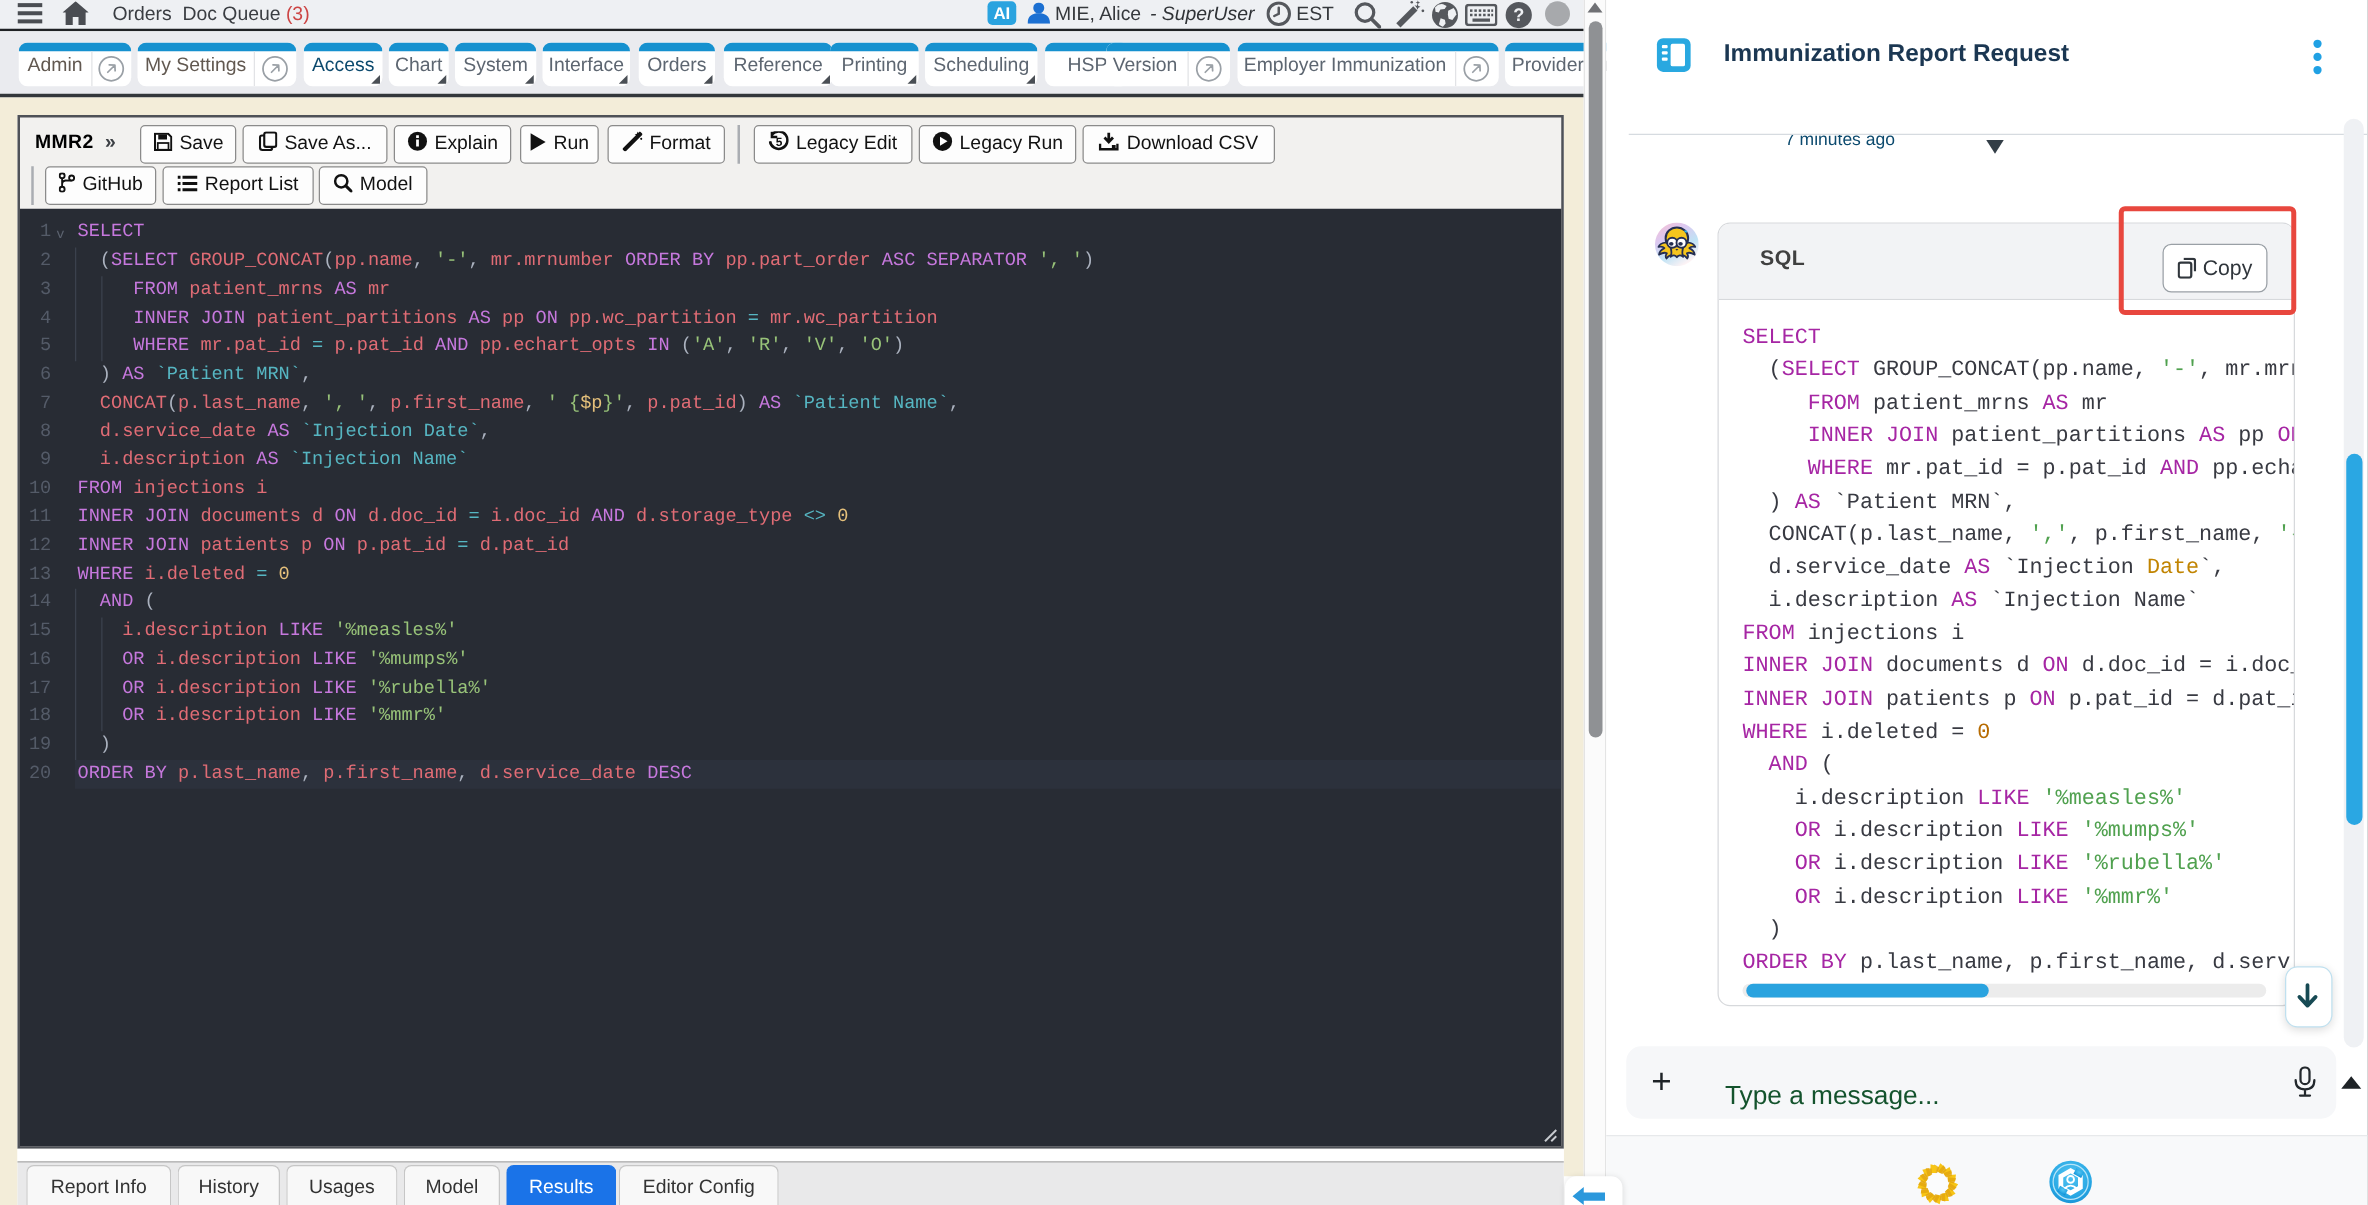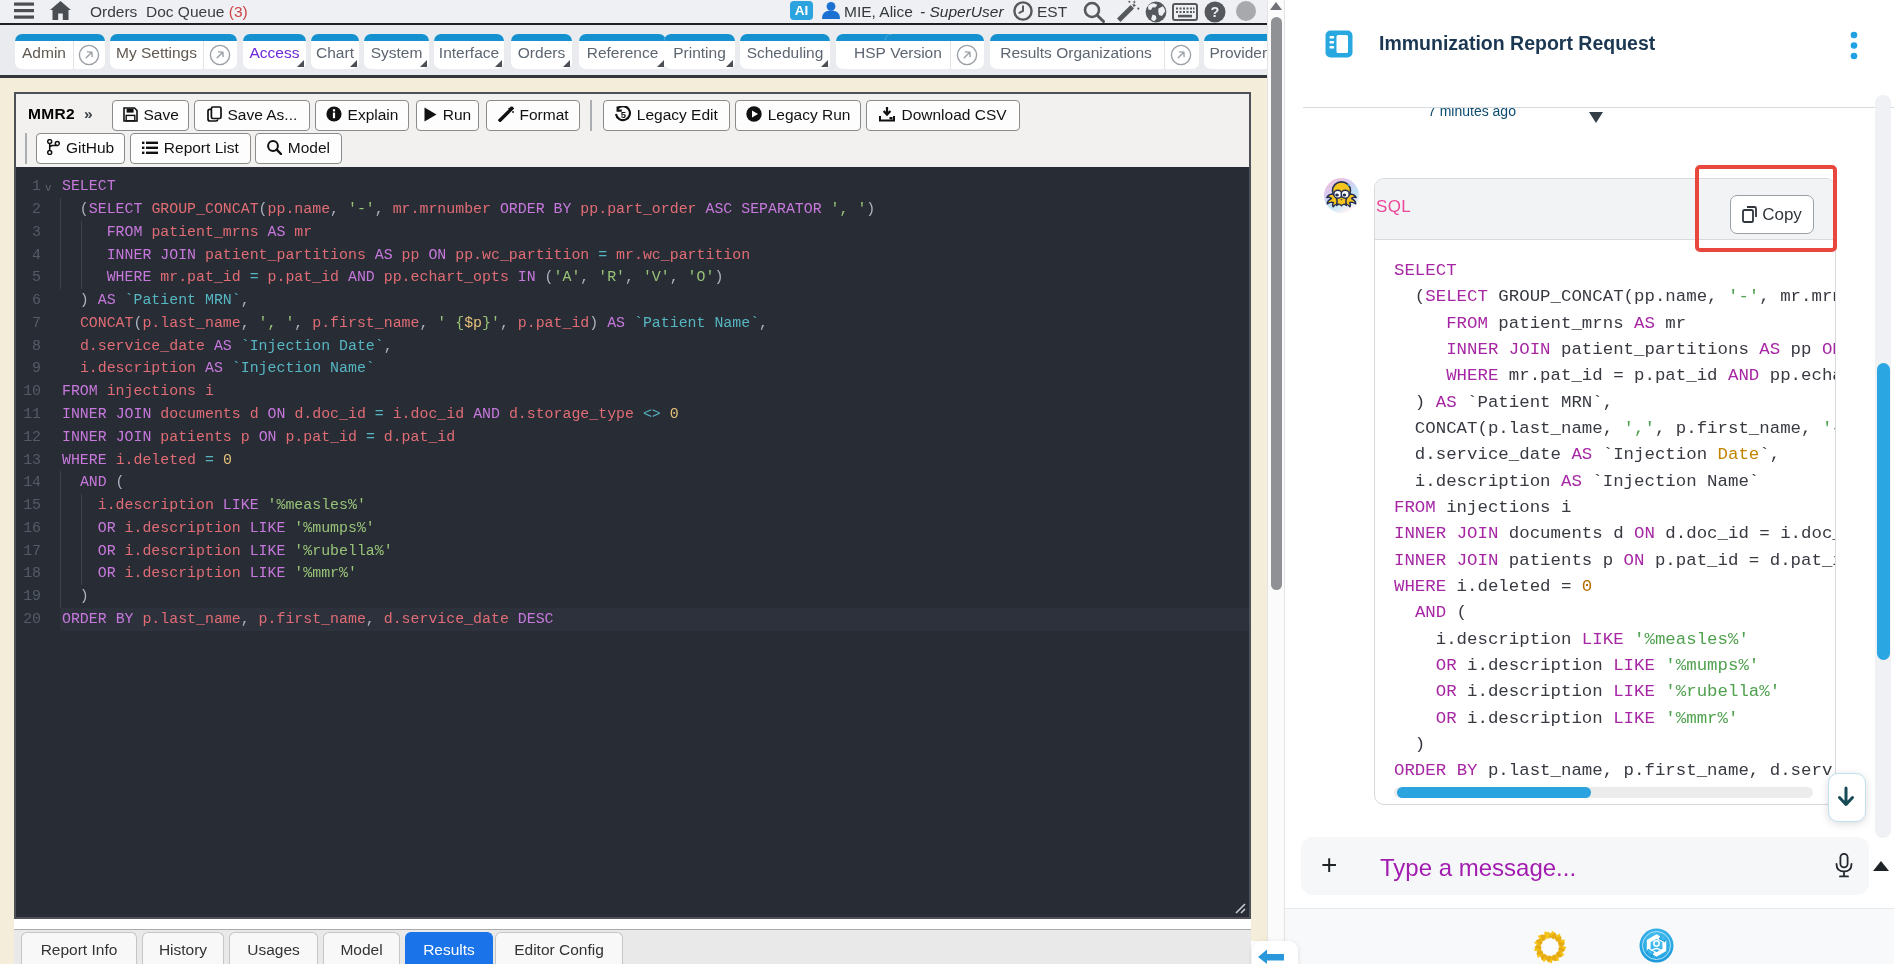--- a/index.html
+++ b/index.html
@@ -132,21 +132,21 @@
         <div class="cap"></div>
         <div class="tl" style="left:46.5px;right:auto;transform:translateX(-50%);color:#615850">My Settings</div>
         <div style="position:absolute;left:93px;top:6.5px;bottom:0;width:1px;background:#e2e3e6"></div>
         <div style="position:absolute;left:99px;top:10px"><svg class="circ" width="22" height="22" viewBox="0 0 22 22">
             <circle cx="11" cy="11" r="9.6" fill="none" stroke="#9aa0a6" stroke-width="1.4"></circle>
             <path d="M8.2 13.8 L13.8 8.2 M9.4 7.9 L13.9 8.1 L14.1 12.6" fill="none" stroke="#9aa0a6" stroke-width="1.4" stroke-linecap="round" stroke-linejoin="round"></path>
           </svg></div>
       </div>
 <div class="tab" style="left:243px;width:63px">
         <div class="cap"></div>
-        <div class="tl" style="color:#6d28d9">Access</div>
+        <div class="tl" style="color:#0c4a6e">Access</div>
         <div class="corner"></div>
       </div>
 <div class="tab" style="left:311px;width:48px">
         <div class="cap"></div>
         <div class="tl" style="color:#5d6671">Chart</div>
         <div class="corner"></div>
       </div>
 <div class="tab" style="left:364px;width:65px">
         <div class="cap"></div>
         <div class="tl" style="color:#5d6671">System</div>
@@ -186,21 +186,21 @@
         <div class="cap"></div>
         <div class="tl" style="left:31px;right:auto;transform:translateX(-50%);color:#5d6671">Version</div>
         <div style="position:absolute;left:65px;top:6.5px;bottom:0;width:1px;background:#e2e3e6"></div>
         <div style="position:absolute;left:71px;top:10px"><svg class="circ" width="22" height="22" viewBox="0 0 22 22">
             <circle cx="11" cy="11" r="9.6" fill="none" stroke="#9aa0a6" stroke-width="1.4"></circle>
             <path d="M8.2 13.8 L13.8 8.2 M9.4 7.9 L13.9 8.1 L14.1 12.6" fill="none" stroke="#9aa0a6" stroke-width="1.4" stroke-linecap="round" stroke-linejoin="round"></path>
           </svg></div>
       </div>
 <div class="tab" style="left:990px;width:209px">
         <div class="cap"></div>
-        <div class="tl" style="left:86px;right:auto;transform:translateX(-50%);color:#5d6671">Results Organizations</div>
+        <div class="tl" style="left:86px;right:auto;transform:translateX(-50%);color:#5d6671">Employer Immunization</div>
         <div style="position:absolute;left:174px;top:6.5px;bottom:0;width:1px;background:#e2e3e6"></div>
         <div style="position:absolute;left:180px;top:10px"><svg class="circ" width="22" height="22" viewBox="0 0 22 22">
             <circle cx="11" cy="11" r="9.6" fill="none" stroke="#9aa0a6" stroke-width="1.4"></circle>
             <path d="M8.2 13.8 L13.8 8.2 M9.4 7.9 L13.9 8.1 L14.1 12.6" fill="none" stroke="#9aa0a6" stroke-width="1.4" stroke-linecap="round" stroke-linejoin="round"></path>
           </svg></div>
       </div>
 <div class="tab" style="left:1204px;width:90px">
         <div class="cap"></div>
         <div class="tl" style="color:#5d6671">Provider Or</div>
       </div>
@@ -372,21 +372,21 @@
           <path d="M12 19 Q14 23 12.5 27.5 Q15.5 25 17.5 27.8 Q19.5 25 22.5 27.5 Q21 23 23 19 Z" fill="#f5c51d" stroke="#252f52" stroke-width="1.4" stroke-linejoin="round"></path>
           <circle cx="13.8" cy="16.2" r="4" fill="#fff" stroke="#252f52" stroke-width="1.5"></circle>
           <circle cx="21.2" cy="16.2" r="4" fill="#fff" stroke="#252f52" stroke-width="1.5"></circle>
           <ellipse cx="13" cy="17" rx="1.8" ry="1.5" fill="#252f52"></ellipse>
           <ellipse cx="20.4" cy="17" rx="1.8" ry="1.5" fill="#252f52"></ellipse>
           <path d="M16.3 21.2 L18.7 21.2 L17.5 22.6 Z" fill="#252f52"></path>
           <path d="M23.2 6.5 q2.2 -0.8 2.8 1 q-1.8 1.4 -2.8 -1" fill="#39b3e6"></path>
         </svg>
 <div class="abs" style="left:89px;top:70px;width:462px;height:627px;border:1px solid #d7d9dc;border-radius:10px;background:#fff">
           <div class="abs" style="left:0;top:0;right:0;height:61px;background:#f2f3f5;border-bottom:1px solid #d7d9dc;border-radius:9px 9px 0 0"></div>
-          <div class="abs" style="left:1px;top:18px;font-size:17px;font-weight:normal;color:#ec4899;letter-spacing:.4px">SQL</div>
+          <div class="abs" style="left:33px;top:18px;font-size:17px;font-weight:bold;color:#404040;letter-spacing:.4px">SQL</div>
           <div class="abs" style="left:355px;top:16px;width:84px;height:39px;background:#fff;border:1px solid #9aa0a6;border-radius:7px;text-align:center;line-height:37px;font-size:17px;color:#30363c"><svg width="15" height="17" viewBox="0 0 15 17" style="vertical-align:-3px;margin-right:5px">
               <path d="M5 1 H12.5 Q14 1 14 2.5 V11" fill="none" stroke="#30363c" stroke-width="1.8"></path>
               <rect x="1" y="4" width="10" height="12" rx="1.6" fill="#fff" stroke="#30363c" stroke-width="1.8"></rect>
             </svg>Copy</div>
 <pre class="mono abs" style="left:19px;top:79px;width:441px;overflow:hidden;font-size:17.4px;line-height:26.33px;color:#383a42;white-space:pre"><span class="K">SELECT</span>
   (<span class="K">SELECT</span> GROUP_CONCAT(pp.name, <span class="S">'-'</span>, mr.mrnumber 
      <span class="K">FROM</span> patient_mrns <span class="K">AS</span> mr
      <span class="K">INNER</span> <span class="K">JOIN</span> patient_partitions <span class="K">AS</span> pp <span class="K">ON</span> pp.wc
      <span class="K">WHERE</span> mr.pat_id = p.pat_id <span class="K">AND</span> pp.echar
   ) <span class="K">AS</span> `Patient MRN`,
@@ -410,21 +410,21 @@
 </div>
 <div class="abs" style="left:410px;top:57px;width:142px;height:87px;border:4.5px solid #e8473e;border-radius:5px"></div>
 <div class="abs" style="left:543px;top:665px;width:38px;height:49px;background:#fff;border:1.5px solid #bfe0ef;border-radius:10px;box-shadow:0 2px 8px rgba(0,0,0,.14)"><svg width="18" height="22" viewBox="0 0 18 22" style="margin:12px 0 0 8px">
             <path d="M9 2 V18 M2.5 11.5 L9 18.5 L15.5 11.5" fill="none" stroke="#174a54" stroke-width="3" stroke-linecap="round" stroke-linejoin="round"></path>
           </svg></div>
 </div>
 <div class="abs" style="left:590px;top:95px;width:16px;height:743px;background:#eff1f4;border-radius:8px"></div>
 <div class="abs" style="left:591.5px;top:363px;width:13px;height:297px;background:#2aa7e3;border-radius:7px"></div>
 <div class="abs" id="inputbar">
         <div class="abs" style="left:20px;top:13px;font-size:28px;font-weight:300;color:#1e2327;line-height:30px">+</div>
-        <div class="abs" style="left:79px;top:17px;font-size:24px;color:#a21caf">Type a message...</div>
+        <div class="abs" style="left:79px;top:28px;font-size:21px;color:#14532d">Type a message...</div>
         <svg class="abs" style="left:534px;top:16px" width="18" height="26" viewBox="0 0 18 26">
           <rect x="5.4" y="0.8" width="7.2" height="13.5" rx="3.6" fill="none" stroke="#23282d" stroke-width="1.8"></rect>
           <path d="M1.5 11 q0 7.5 7.5 7.5 q7.5 0 7.5 -7.5 M9 18.5 V23 M5 23.4 H13" fill="none" stroke="#23282d" stroke-width="1.8" stroke-linecap="round"></path>
         </svg>
       </div>
 <div class="abs" style="left:588px;top:861px;width:0;height:0;border-left:8px solid transparent;border-right:8px solid transparent;border-bottom:10px solid #1e2327"></div>
 <div class="abs" id="rp-foot">
         <svg class="abs" style="left:247px;top:20px" width="36" height="36" viewBox="0 0 36 36">
           <g fill="#f7c515">
             <path d="M18 1.5 L22.5 4.5 L19.5 9.5 L15.5 8 Z" transform="rotate(8.0 18 18)"></path>

